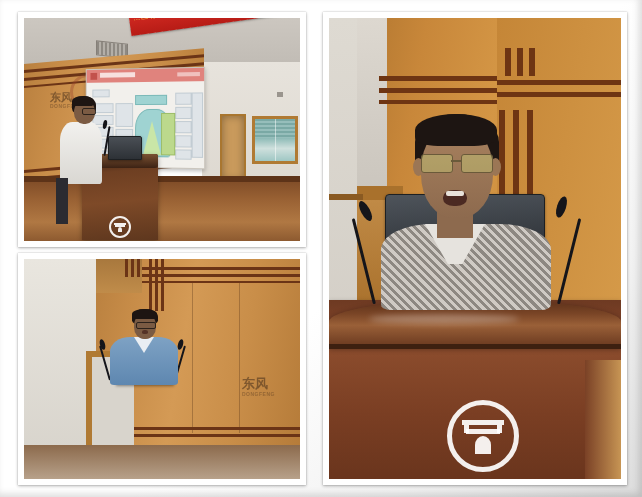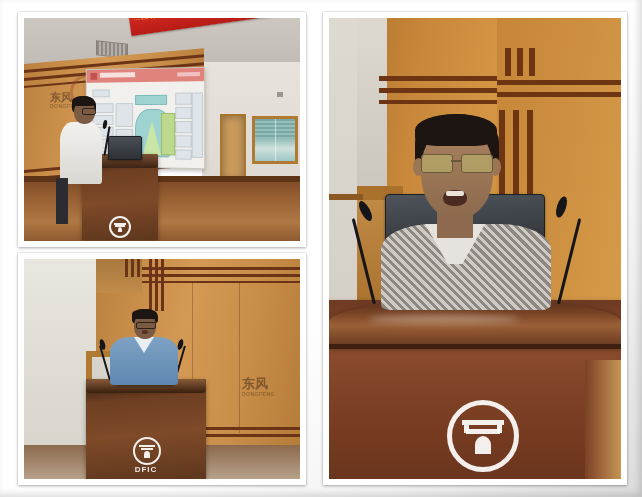--- a/index.html
+++ b/index.html
@@ -230,31 +230,20 @@
         <div class="wood-dark" style="left:72px;top:168px;width:204px;height:3px;"></div>
         <div class="wood-dark" style="left:72px;top:175px;width:204px;height:3px;"></div>
 
         <div class="wall-cn" style="left:218px;top:116px;font-size:13px;">东风</div>
         <div class="wall-en" style="left:218px;top:132px;font-size:5px;">DONGFENG</div>
 
         <div style="position:absolute;left:62px;top:92px;width:42px;height:96px;background:#d8d4cc;border-left:6px solid #b07a33;border-top:6px solid #b07a33;"></div>
 
         <div class="floor" style="left:0;top:186px;width:276px;height:34px;background:linear-gradient(180deg,#8c6a4c,#b7a18a);"></div>
 
-        <div class="podium" style="left:62px;top:120px;width:120px;height:100px;">
-          <div class="podium-top" style="height:14px;background:linear-gradient(180deg,#8a5c38,#39200f);border-radius:4px;"></div>
-          <div class="logo-ring" style="left:50%;top:58px;margin-left:-13px;width:24px;height:24px;">
-            <div class="logo-inner" style="width:16px;height:14px;">
-              <span style="left:0;top:1px;width:16px;height:2px;"></span>
-              <span style="left:2px;top:4px;width:12px;height:2px;"></span>
-              <span style="left:5px;top:7px;width:6px;height:7px;border-radius:50% 50% 0 0;"></span>
-            </div>
-          </div>
-          <div class="logo-txt" style="top:86px;font-size:8px;">DFIC</div>
-        </div>
 
         <div class="laptop" style="left:92px;top:96px;width:56px;height:28px;"></div>
 
         <div class="mic-arm" style="left:80px;top:86px;width:2px;height:36px;transform:rotate(-16deg);"></div>
         <div class="mic" style="left:76px;top:80px;width:5px;height:11px;transform:rotate(-16deg);"></div>
         <div class="mic-arm" style="left:155px;top:86px;width:2px;height:36px;transform:rotate(16deg);"></div>
         <div class="mic" style="left:154px;top:80px;width:5px;height:11px;transform:rotate(16deg);"></div>
 
         <div class="person">
           <div class="body-shirt" style="left:86px;top:78px;width:68px;height:48px;background:linear-gradient(180deg,#7ea2c4,#5e87b0);"></div>

